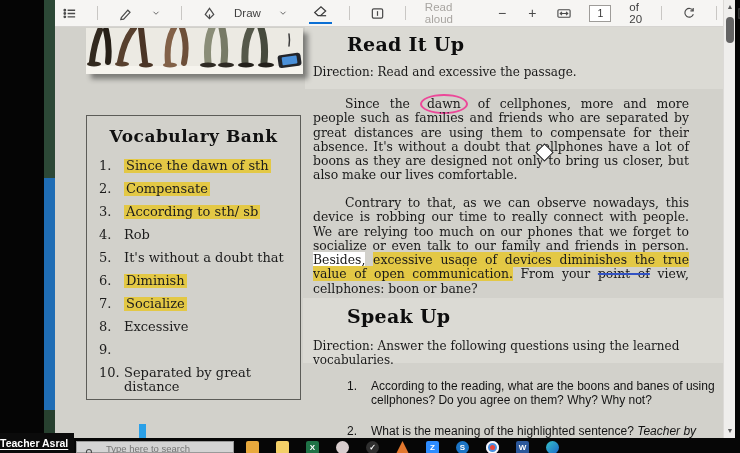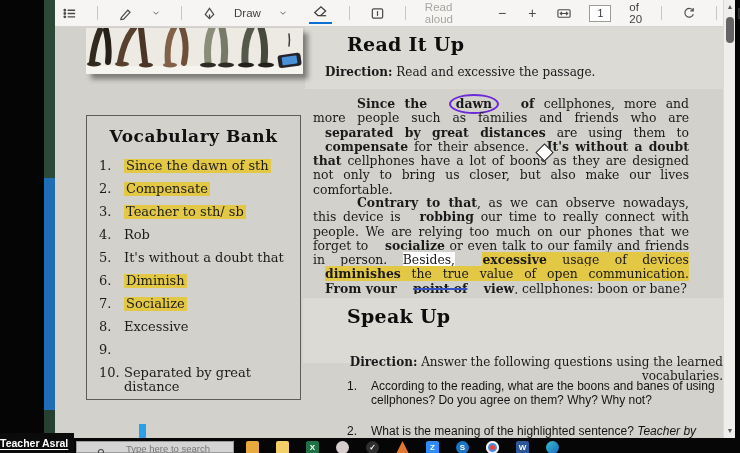--- a/index.html
+++ b/index.html
@@ -67,24 +67,24 @@
   .hl { background:#e3c845; padding:0 2px; }
 
   
   .serif { font-family:"DejaVu Serif", serif; color:#1a1a1a; }
   .doc-title { position:absolute; left:258px; font:bold 19px "DejaVu Serif", serif; color:#0d0d0d; letter-spacing:.3px;margin-left:34px; }
   .direction { position:absolute; left:258px; font-size:12px; }
   .para {
     position:absolute; left:258px; width:376px;
     font-size:12.4px; line-height:14.3px; text-align:justify; text-indent:32px;
   }
-  .b { font-weight:bold;margin-left:12px; }
+  .b { font-weight:normal; }
   .hy { background:#e3c845; }
   .hg { background:#ffffff; }
-  .circled { border:2px solid #6d28d9; border-radius:50%; padding:0 5px 1px 5px; }
+  .circled { border:2px solid #ec4899; border-radius:50%; padding:0 5px 1px 5px; }
   .strike { text-decoration:line-through; text-decoration-color:#3353c4; text-decoration-thickness:2px; }
 
   .q-row { position:absolute; left:292px; width:372px; display:flex; font-size:12px; color:#141414; line-height:14px; }
   .q-num { width:24px; flex:0 0 auto; }
   .q-text { width:348px; }
   .q-ital { font-style:italic; }
   .q-clip { height:15px; overflow:hidden; }
 
   .eraser-cursor {
     position:absolute; left:483px; top:119px; width:13px; height:13px;
@@ -95,21 +95,21 @@
   
   .taskbar { position:absolute; left:0; top:438px; width:740px; height:15px; background:#060606; }
   .name-label {
     position:absolute; left:0; top:433px; width:74px; height:20px; background:#0b0b0b;
     color:#fff; font:bold 10.5px "Liberation Sans", sans-serif;
     display:flex; align-items:center; justify-content:flex-start;
   }
   .name-label span { text-decoration:underline; text-underline-offset:2px; }
   .search-box {
     position:absolute; left:76px; top:441px; width:158px; height:12px;
-    background:#d4d4d4; border:1px solid #9a9a9a; display:flex; align-items:flex-start; padding:1px 20px; gap:20px;
+    background:#d4d4d4; border:1px solid #9a9a9a; display:flex; align-items:flex-start; padding:1px 8px; gap:12px;
   }
   .search-box input {
     border:none; background:transparent; font-size:9.5px; color:#333; width:130px; padding:0; outline:none;
   }
   .tb-icons { position:absolute; top:441px; left:246px; display:flex; gap:17px; }
   .app-ic { width:13px; height:13px; border-radius:2px; flex:0 0 auto; position:relative; color:#fff; font-size:8px; font-weight:bold; text-align:center; line-height:13px; }
   .round { border-radius:50%; }
 </style>
 </head>
 <body>
@@ -318,21 +318,21 @@
       <div class="v-row">
         <span class="v-num">1.</span>
         <span class="hl">Since the dawn of sth</span>
       </div>
       <div class="v-row">
         <span class="v-num">2.</span>
         <span class="hl">Compensate</span>
       </div>
       <div class="v-row">
         <span class="v-num">3.</span>
-        <span class="hl">Teacher to sth/ sb</span>
+        <span class="hl">According to sth/ sb</span>
       </div>
       <div class="v-row">
         <span class="v-num">4.</span>
         <span>Rob</span>
       </div>
       <div class="v-row v-gap">
         <span class="v-num">5.</span>
         <span>It's without a doubt that</span>
       </div>
       <div class="v-row">
@@ -363,21 +363,21 @@
 
     <div class="para serif" style="top:70px;">
       <span class="b">Since the </span><span class="b circled">dawn</span><span class="b"> of </span><span>cellphones, more and more people such as families and friends who are </span><span class="b">separated by great distances</span><span> are using them to </span><span class="b">compensate</span><span> for their absence. </span><span class="b">It's without a doubt that</span><span> cellphones have a lot of boons as they are designed not only to bring us closer, but also make our lives comfortable.</span>
     </div>
 
     <div class="para serif" style="top:169px; height:98px; overflow:hidden;">
       <span class="b">Contrary to that</span><span>, as we can observe nowadays, this device is </span><span class="b">robbing</span><span> our time to really connect with people. We are relying too much on our phones that we forget to </span><span class="b">socialize</span><span> or even talk to our family and friends in person. </span><span class="hg">Besides,</span><span> </span><span class="b hy">excessive</span><span class="hy"> usage of devices </span><span class="b hy">diminishes</span><span class="hy"> the true value of open communication.</span><span> </span><span class="b">From your </span><span class="b strike">point of</span><span class="b"> view</span><span>, cellphones: boon or bane?</span>
     </div>
 
     <div class="doc-title" style="top:278px;">Speak Up</div>
-    <div class="direction serif" style="top:328px;text-align:right;">
+    <div class="direction serif" style="top:312px;">
       <span class="b">Direction:</span><span> Answer the following questions using the learned vocabularies.</span>
     </div>
 
     <div class="q-row" style="top:352px;">
       <span class="q-num">1.</span>
       <span class="q-text">According to the reading, what are the boons and banes of using cellphones? Do you agree on them? Why? Why not?</span>
     </div>
     <div class="q-row q-clip" style="top:397px;">
       <span class="q-num">2.</span>
       <span class="q-text"><span>What is the meaning of the highlighted sentence? </span><span class="q-ital">Teacher by</span></span>

